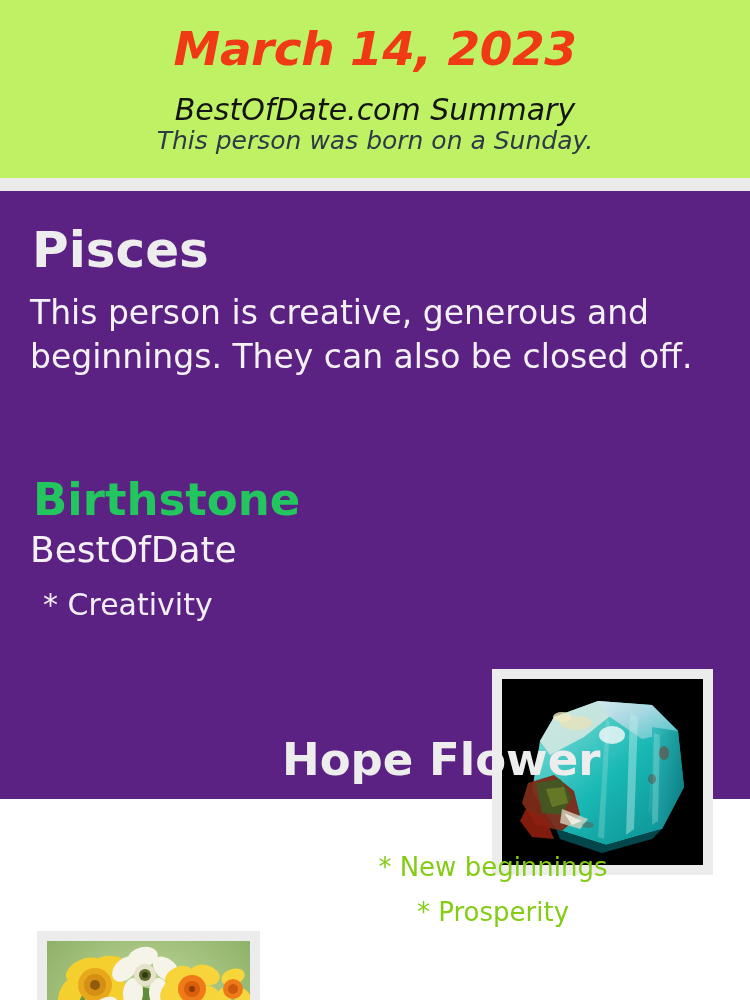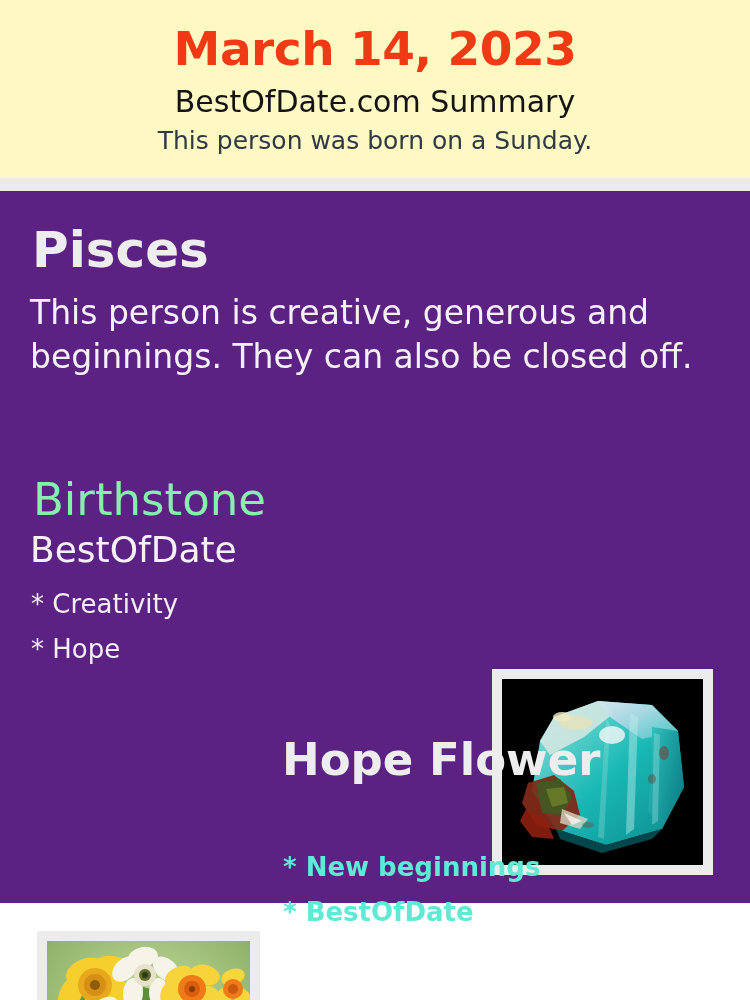--- a/index.html
+++ b/index.html
@@ -21,39 +21,40 @@
     background: #FFFFFF;
   }
 
   
   .header {
     position: absolute;
     left: 0;
     top: 0;
     width: 750px;
     height: 178px;
-    background: #fef9c3;
+    background: #bef264;
     text-align: center;
+    font-style: italic;
   }
   .header-date {
     position: absolute;
     left: 0;
     top: 22px;
     width: 750px;
     font-size: 47px;
     font-weight: bold;
     letter-spacing: -0.5px;
     color: #F03A16;
     line-height: 54px;
     white-space: nowrap;
   }
   .header-site {
     position: absolute;
     left: 0;
-    top: 84px;
+    top: 92px;
     width: 750px;
     font-size: 30px;
     font-weight: normal;
     color: #141414;
     line-height: 36px;
     white-space: nowrap;
   }
   .header-note {
     position: absolute;
     left: 0;
@@ -75,21 +76,21 @@
     height: 13px;
     background: #EBEBEB;
   }
 
   
   .body-panel {
     position: absolute;
     left: 0;
     top: 191px;
     width: 750px;
-    height: 712px;
+    height: 608px;
     background: #5C2283;
   }
 
   
   .zodiac-title {
     position: absolute;
     left: 32px;
     top: 31px;
     font-size: 50px;
     font-weight: bold;
@@ -107,47 +108,48 @@
     color: #F4F1F6;
     line-height: 44px;
   }
 
   
   .stone-title {
     position: absolute;
     left: 33px;
     top: 283px;
     font-size: 45px;
-    font-weight: normal;
-    color: #86efac;
+    font-weight: bold;
+    color: #22c55e;
     line-height: 52px;
     white-space: nowrap;
   }
   .stone-name {
     position: absolute;
     left: 30px;
     top: 337px;
     font-size: 36px;
     font-weight: normal;
     color: #F4F1F6;
     line-height: 44px;
     white-space: nowrap;
   }
   .stone-traits {
     position: absolute;
     left: 31px;
     top: 391px;
     width: 420px;
   }
   .stone-traits .trait {
-    font-size: 26px;
+    font-size: 30px;
     font-weight: normal;
     color: #F2EEF5;
     line-height: 45px;
     white-space: nowrap;
+    margin-left: 12px;
   }
 
   
   .flower-title {
     position: absolute;
     left: 282px;
     top: 543px;
     font-size: 45px;
     font-weight: bold;
     color: #EDEDED;
@@ -165,24 +167,25 @@
     white-space: nowrap;
   }
   .flower-traits {
     position: absolute;
     left: 283px;
     top: 654px;
     width: 420px;
   }
   .flower-traits .trait {
     font-size: 26px;
-    font-weight: bold;
-    color: #5eead4;
+    font-weight: normal;
+    color: #84cc16;
     line-height: 45px;
     white-space: nowrap;
+    text-align: center;
   }
 
   
   .photo-frame {
     position: absolute;
     background: #ECECEC;
     padding: 10px;
     box-sizing: border-box;
   }
   .photo-inner {
@@ -234,21 +237,20 @@
 
   <div class="body-panel">
 
     <div class="zodiac-title">Pisces</div>
     <div class="zodiac-desc">This person is creative, generous and beginnings. They can also be closed off.</div>
 
     <div class="stone-title">Birthstone</div>
     <div class="stone-name">BestOfDate</div>
     <div class="stone-traits">
       <div class="trait">* Creativity</div>
-      <div class="trait">* Hope</div>
     </div>
 
     <div class="photo-frame stone-frame">
       <div class="photo-inner">
         <div class="stone-canvas">
           <svg viewBox="0 0 201 186" width="100%" height="100%" preserveAspectRatio="none">
             <defs>
               <linearGradient id="aqBody" x1="0" y1="0" x2="0.9" y2="1">
                 <stop offset="0%" stop-color="#C9E9E6"></stop>
                 <stop offset="22%" stop-color="#63D2CE"></stop>
@@ -504,17 +506,17 @@
               <circle cx="20" cy="168" r="4"></circle>
             </g>
           </svg>
         </div>
       </div>
     </div>
 
     <div class="flower-title">Hope Flower</div>
     <div class="flower-traits">
       <div class="trait">* New beginnings</div>
-      <div class="trait">* BestOfDate</div>
+      <div class="trait">* Prosperity</div>
     </div>
 
   </div>
 </div>
 
 </body></html>

